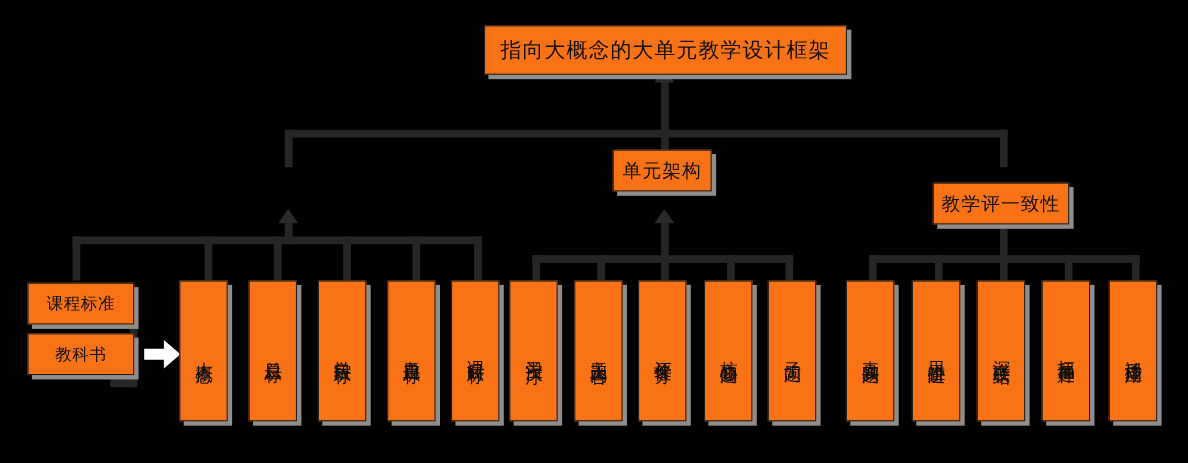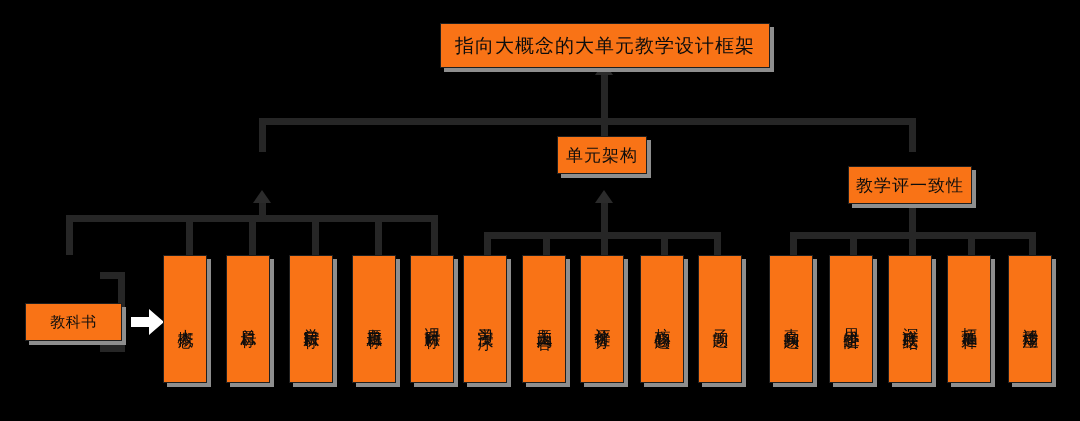--- a/index.html
+++ b/index.html
@@ -127,20 +127,23 @@
     <span>指向大概念的大单元教学设计框架</span>
   </div>
 
   <div class="node node-l2" style="left:557px; top:136px; width:90px; height:38px;">
     <span>单元架构</span>
   </div>
   <div class="node node-l2" style="left:848px; top:152px; width:124px; height:38px;margin-top:14px;">
     <span>教学评一致性</span>
   </div>
 
+  <div class="node node-src" style="left:25px; top:257px; width:97px; height:38px;">
+    <span>课程标准</span>
+  </div>
   <div class="node node-src" style="left:25px; top:303px; width:97px; height:38px;">
     <span>教科书</span>
   </div>
 
   <svg class="block-arrow" style="left:131px; top:308px;" width="34" height="28" viewBox="0 0 34 28">
     <polygon points="0,9 18,9 18,1 33,14 18,27 18,19 0,19" fill="#ffffff"></polygon>
   </svg>
 
   <div class="node node-leaf" style="left:163px; top:255px; width:44px; height:128px;">
     <span class="txt">大概念</span>

